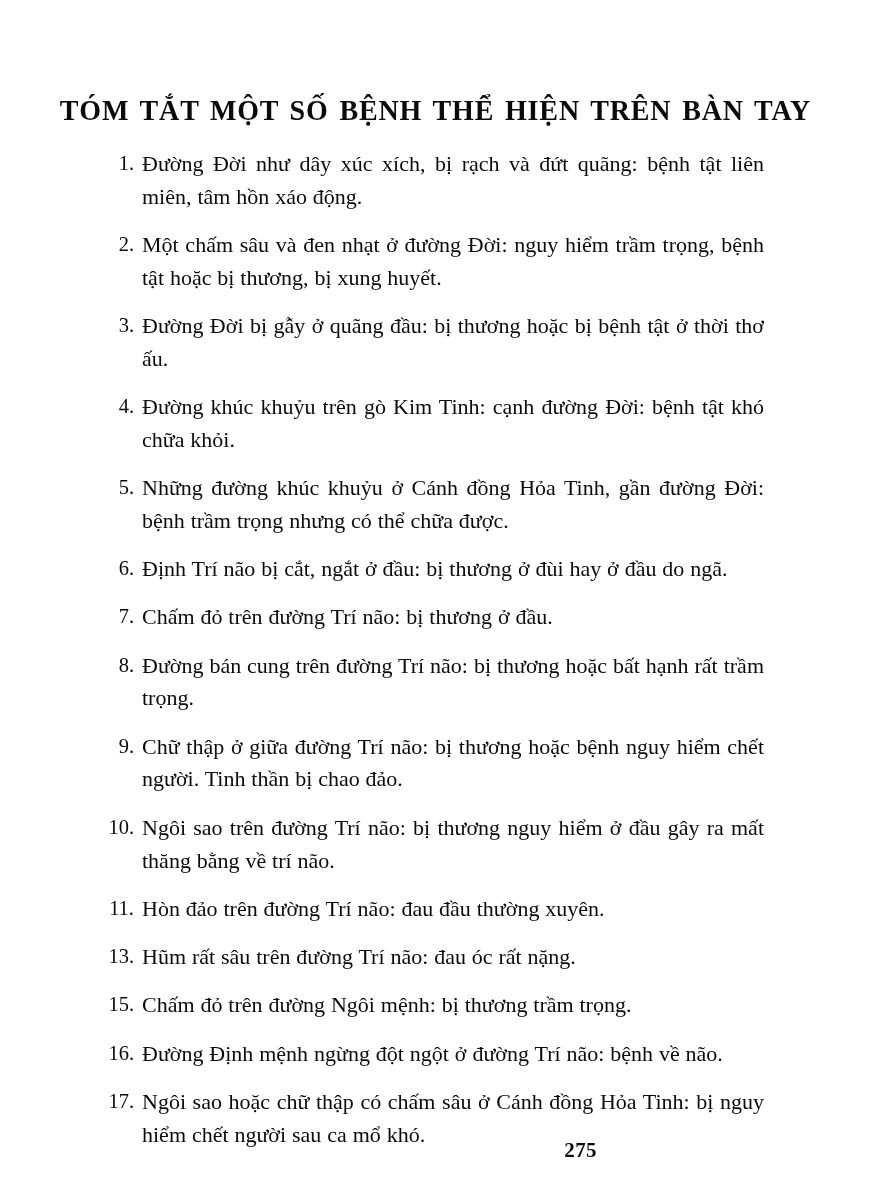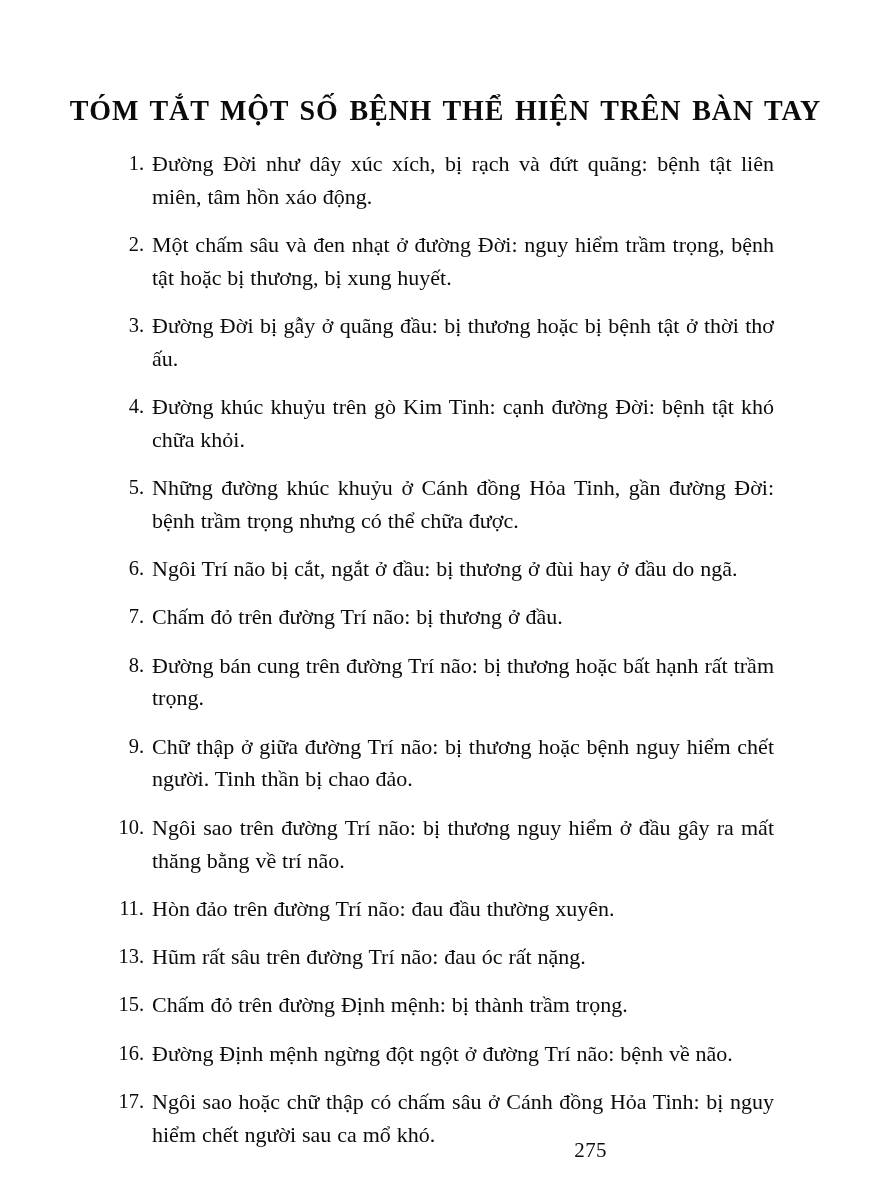--- a/index.html
+++ b/index.html
@@ -13,21 +13,21 @@
     height: 1200px;
     position: relative;
     overflow: hidden;
     font-family: "Liberation Serif", "DejaVu Serif", serif;
     color: #0b0b0b;
     -webkit-font-smoothing: antialiased;
   }
 
   .page {
     position: absolute;
-    left: 10px;
+    left: 0;
     top: 0;
     width: 705px;
     height: 1200px;
     background: #ffffff;
   }
 
   
   .page-title {
     position: absolute;
     left: 0;
@@ -79,21 +79,21 @@
     word-spacing: 0.4px;
     hyphens: none;
   }
 
   
   .page-number {
     position: absolute;
     right: 108px;
     bottom: 37px;
     font-size: 21px;
-    font-weight: 400;
+    font-weight: 700;
     letter-spacing: 0.4px;
   }
 </style>
 </head>
 <body style="background: rgb(255, 255, 255); color: rgb(11, 11, 11);">
 
 <div class="page">
 
   <h1 class="page-title">TÓM TẮT MỘT SỐ BỆNH THỂ HIỆN TRÊN BÀN TAY</h1>
 
@@ -113,21 +113,21 @@
       <div class="list-item">
         <div class="item-number">4.</div>
         <div class="item-text">Đường khúc khuỷu trên gò Kim Tinh: cạnh đường Đời: bệnh tật khó chữa khỏi.</div>
       </div>
       <div class="list-item">
         <div class="item-number">5.</div>
         <div class="item-text">Những đường khúc khuỷu ở Cánh đồng Hỏa Tinh, gần đường Đời: bệnh trầm trọng nhưng có thể chữa được.</div>
       </div>
       <div class="list-item">
         <div class="item-number">6.</div>
-        <div class="item-text">Ngôi Trí não bị cắt, ngắt ở đầu: bị thương ở đùi hay ở đầu do ngã.</div>
+        <div class="item-text">Định Trí não bị cắt, ngắt ở đầu: bị thương ở đùi hay ở đầu do ngã.</div>
       </div>
       <div class="list-item">
         <div class="item-number">7.</div>
         <div class="item-text">Chấm đỏ trên đường Trí não: bị thương ở đầu.</div>
       </div>
       <div class="list-item">
         <div class="item-number">8.</div>
         <div class="item-text">Đường bán cung trên đường Trí não: bị thương hoặc bất hạnh rất trầm trọng.</div>
       </div>
       <div class="list-item">
@@ -141,21 +141,21 @@
       <div class="list-item">
         <div class="item-number">11.</div>
         <div class="item-text">Hòn đảo trên đường Trí não: đau đầu thường xuyên.</div>
       </div>
       <div class="list-item">
         <div class="item-number">13.</div>
         <div class="item-text">Hũm rất sâu trên đường Trí não: đau óc rất nặng.</div>
       </div>
       <div class="list-item">
         <div class="item-number">15.</div>
-        <div class="item-text">Chấm đỏ trên đường Định mệnh: bị thành trầm trọng.</div>
+        <div class="item-text">Chấm đỏ trên đường Ngôi mệnh: bị thương trầm trọng.</div>
       </div>
       <div class="list-item">
         <div class="item-number">16.</div>
         <div class="item-text">Đường Định mệnh ngừng đột ngột ở đường Trí não: bệnh về não.</div>
       </div>
       <div class="list-item">
         <div class="item-number">17.</div>
         <div class="item-text">Ngôi sao hoặc chữ thập có chấm sâu ở Cánh đồng Hỏa Tinh: bị nguy hiểm chết người sau ca mổ khó.</div>
       </div>
     </div>

